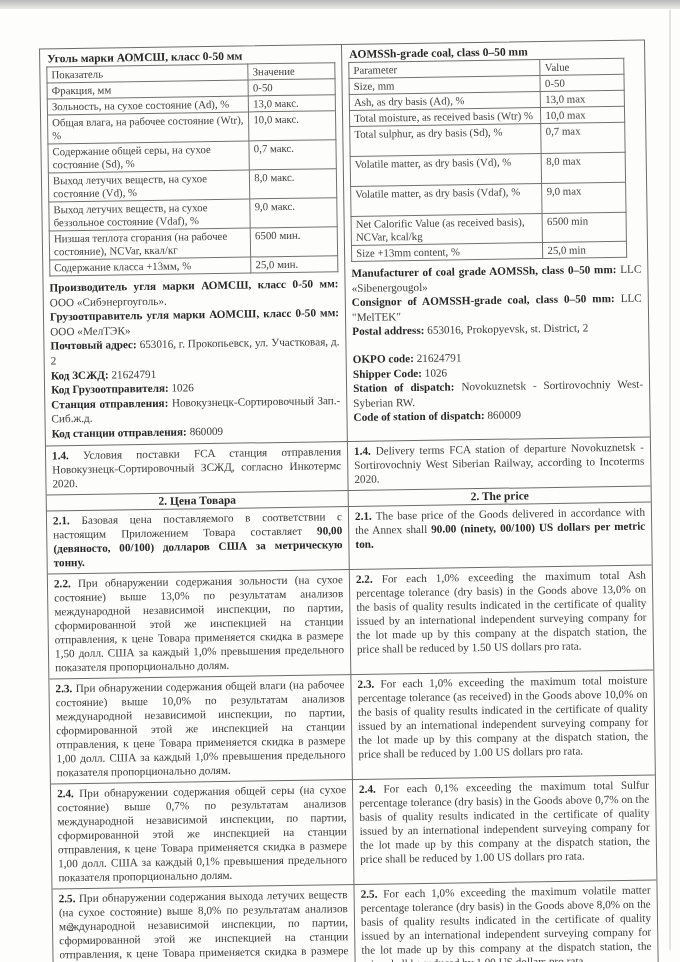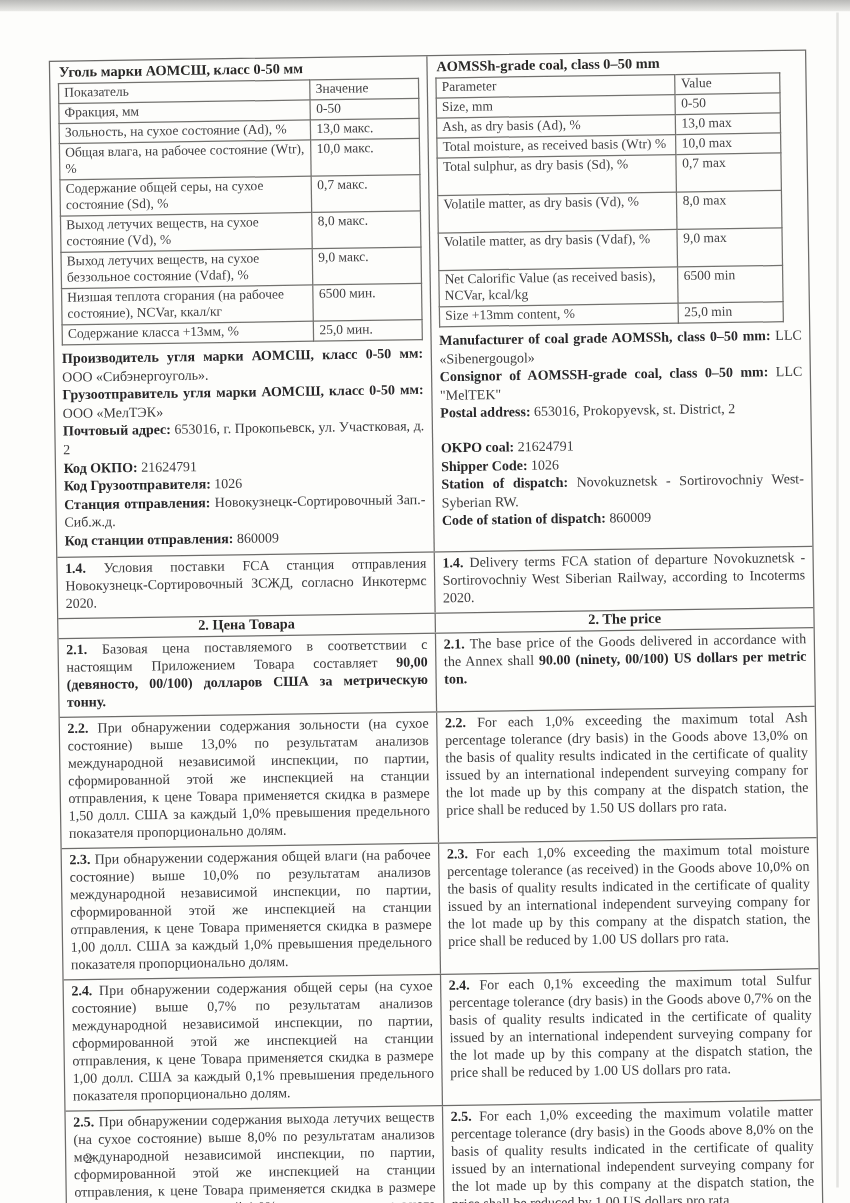--- a/index.html
+++ b/index.html
@@ -112,21 +112,21 @@
             <tr>
               <td>Содержание класса +13мм, %</td>
               <td>25,0 мин.</td>
             </tr>
           </tbody>
       </table>
       <div class="info">
         <p><b>Производитель угля марки АОМСШ, класс 0-50 мм:</b> <span>ООО «Сибэнергоуголь».</span></p>
         <p><b>Грузоотправитель угля марки АОМСШ, класс 0-50 мм:</b> <span>ООО «МелТЭК»</span></p>
         <p><b>Почтовый адрес:</b> <span>653016, г. Прокопьевск, ул. Участковая, д. 2</span></p>
-        <p><b>Код ОКПО:</b> <span>21624791</span></p>
+        <p><b>Код ЗСЖД:</b> <span>21624791</span></p>
         <p><b>Код Грузоотправителя:</b> <span>1026</span></p>
         <p><b>Станция отправления:</b> <span>Новокузнецк-Сортировочный Зап.-Сиб.ж.д.</span></p>
         <p><b>Код станции отправления:</b> <span>860009</span></p>
       </div>
     </div>
     <div class="cell">
       <div class="spec-title">AOMSSh-grade coal, class 0–50 mm</div>
       <table class="spec spec-en">
         <tbody>
           <tr>
@@ -165,21 +165,21 @@
               <td>Size +13mm content, %</td>
               <td>25,0 min</td>
             </tr>
           </tbody>
       </table>
       <div class="info">
         <p><b>Manufacturer of coal grade AOMSSh, class 0–50 mm:</b> <span>LLC «Sibenergougol»</span></p>
         <p><b>Consignor of AOMSSH-grade coal, class 0–50 mm:</b> <span>LLC "MelTEK"</span></p>
         <p><b>Postal address:</b> <span>653016, Prokopyevsk, st. District, 2</span></p>
         <div class="spacer"></div>
-        <p><b>OKPO coal:</b> <span>21624791</span></p>
+        <p><b>OKPO code:</b> <span>21624791</span></p>
         <p><b>Shipper Code:</b> <span>1026</span></p>
         <p><b>Station of dispatch:</b> <span>Novokuznetsk - Sortirovochniy West-Syberian RW.</span></p>
         <p><b>Code of station of dispatch:</b> <span>860009</span></p>
       </div>
     </div>
   </div>
 
   <div class="row">
     <div class="cell left">
       <p class="clause"><b>1.4.</b><span> Условия поставки FCA станция отправления Новокузнецк-Сортировочный ЗСЖД, согласно Инкотермс 2020.</span></p>

